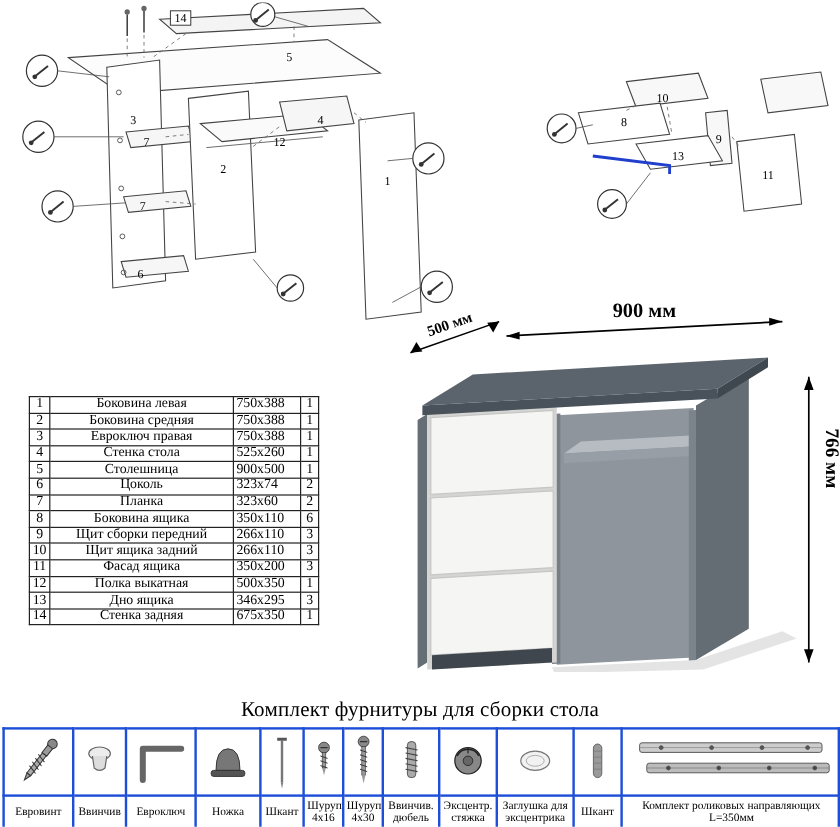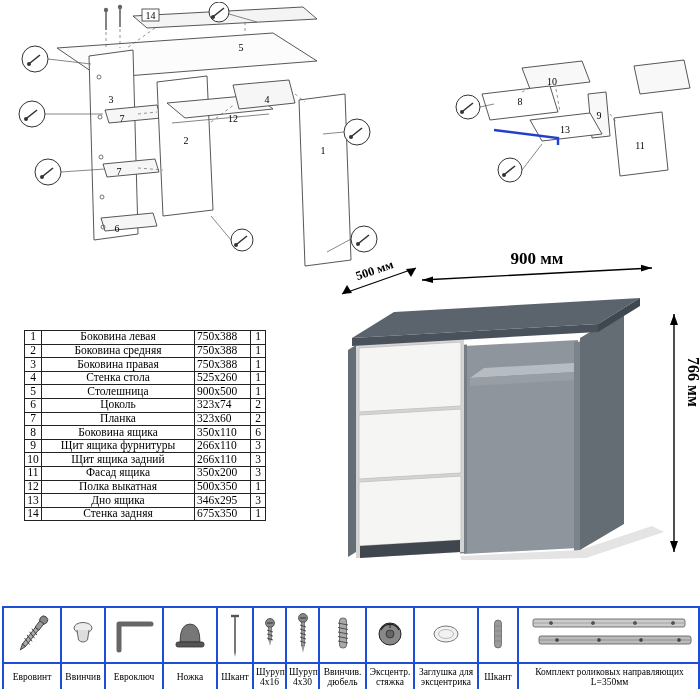--- a/index.html
+++ b/index.html
@@ -249,21 +249,21 @@
           <td class="c-qty">1</td>
         </tr>
       <tr>
           <td class="c-num">2</td>
           <td class="c-name">Боковина средняя</td>
           <td class="c-size">750x388</td>
           <td class="c-qty">1</td>
         </tr>
       <tr>
           <td class="c-num">3</td>
-          <td class="c-name">Боковина правая</td>
+          <td class="c-name">Евроключ правая</td>
           <td class="c-size">750x388</td>
           <td class="c-qty">1</td>
         </tr>
       <tr>
           <td class="c-num">4</td>
           <td class="c-name">Стенка стола</td>
           <td class="c-size">525x260</td>
           <td class="c-qty">1</td>
         </tr>
       <tr>
@@ -285,21 +285,21 @@
           <td class="c-qty">2</td>
         </tr>
       <tr>
           <td class="c-num">8</td>
           <td class="c-name">Боковина ящика</td>
           <td class="c-size">350x110</td>
           <td class="c-qty">6</td>
         </tr>
       <tr>
           <td class="c-num">9</td>
-          <td class="c-name">Щит ящика фурнитуры</td>
+          <td class="c-name">Щит сборки передний</td>
           <td class="c-size">266x110</td>
           <td class="c-qty">3</td>
         </tr>
       <tr>
           <td class="c-num">10</td>
           <td class="c-name">Щит ящика задний</td>
           <td class="c-size">266x110</td>
           <td class="c-qty">3</td>
         </tr>
       <tr>
@@ -322,20 +322,21 @@
         </tr>
       <tr>
           <td class="c-num">14</td>
           <td class="c-name">Стенка задняя</td>
           <td class="c-size">675x350</td>
           <td class="c-qty">1</td>
         </tr>
     </tbody>
   </table>
 
+  <div id="kit-title">Комплект фурнитуры для сборки стола</div>
 
   <table id="hardware-table">
     <colgroup>
       <col style="width:58px">
         <col style="width:44px">
         <col style="width:58px">
         <col style="width:54px">
       <col style="width:36px">
         <col style="width:33px">
         <col style="width:33px">

